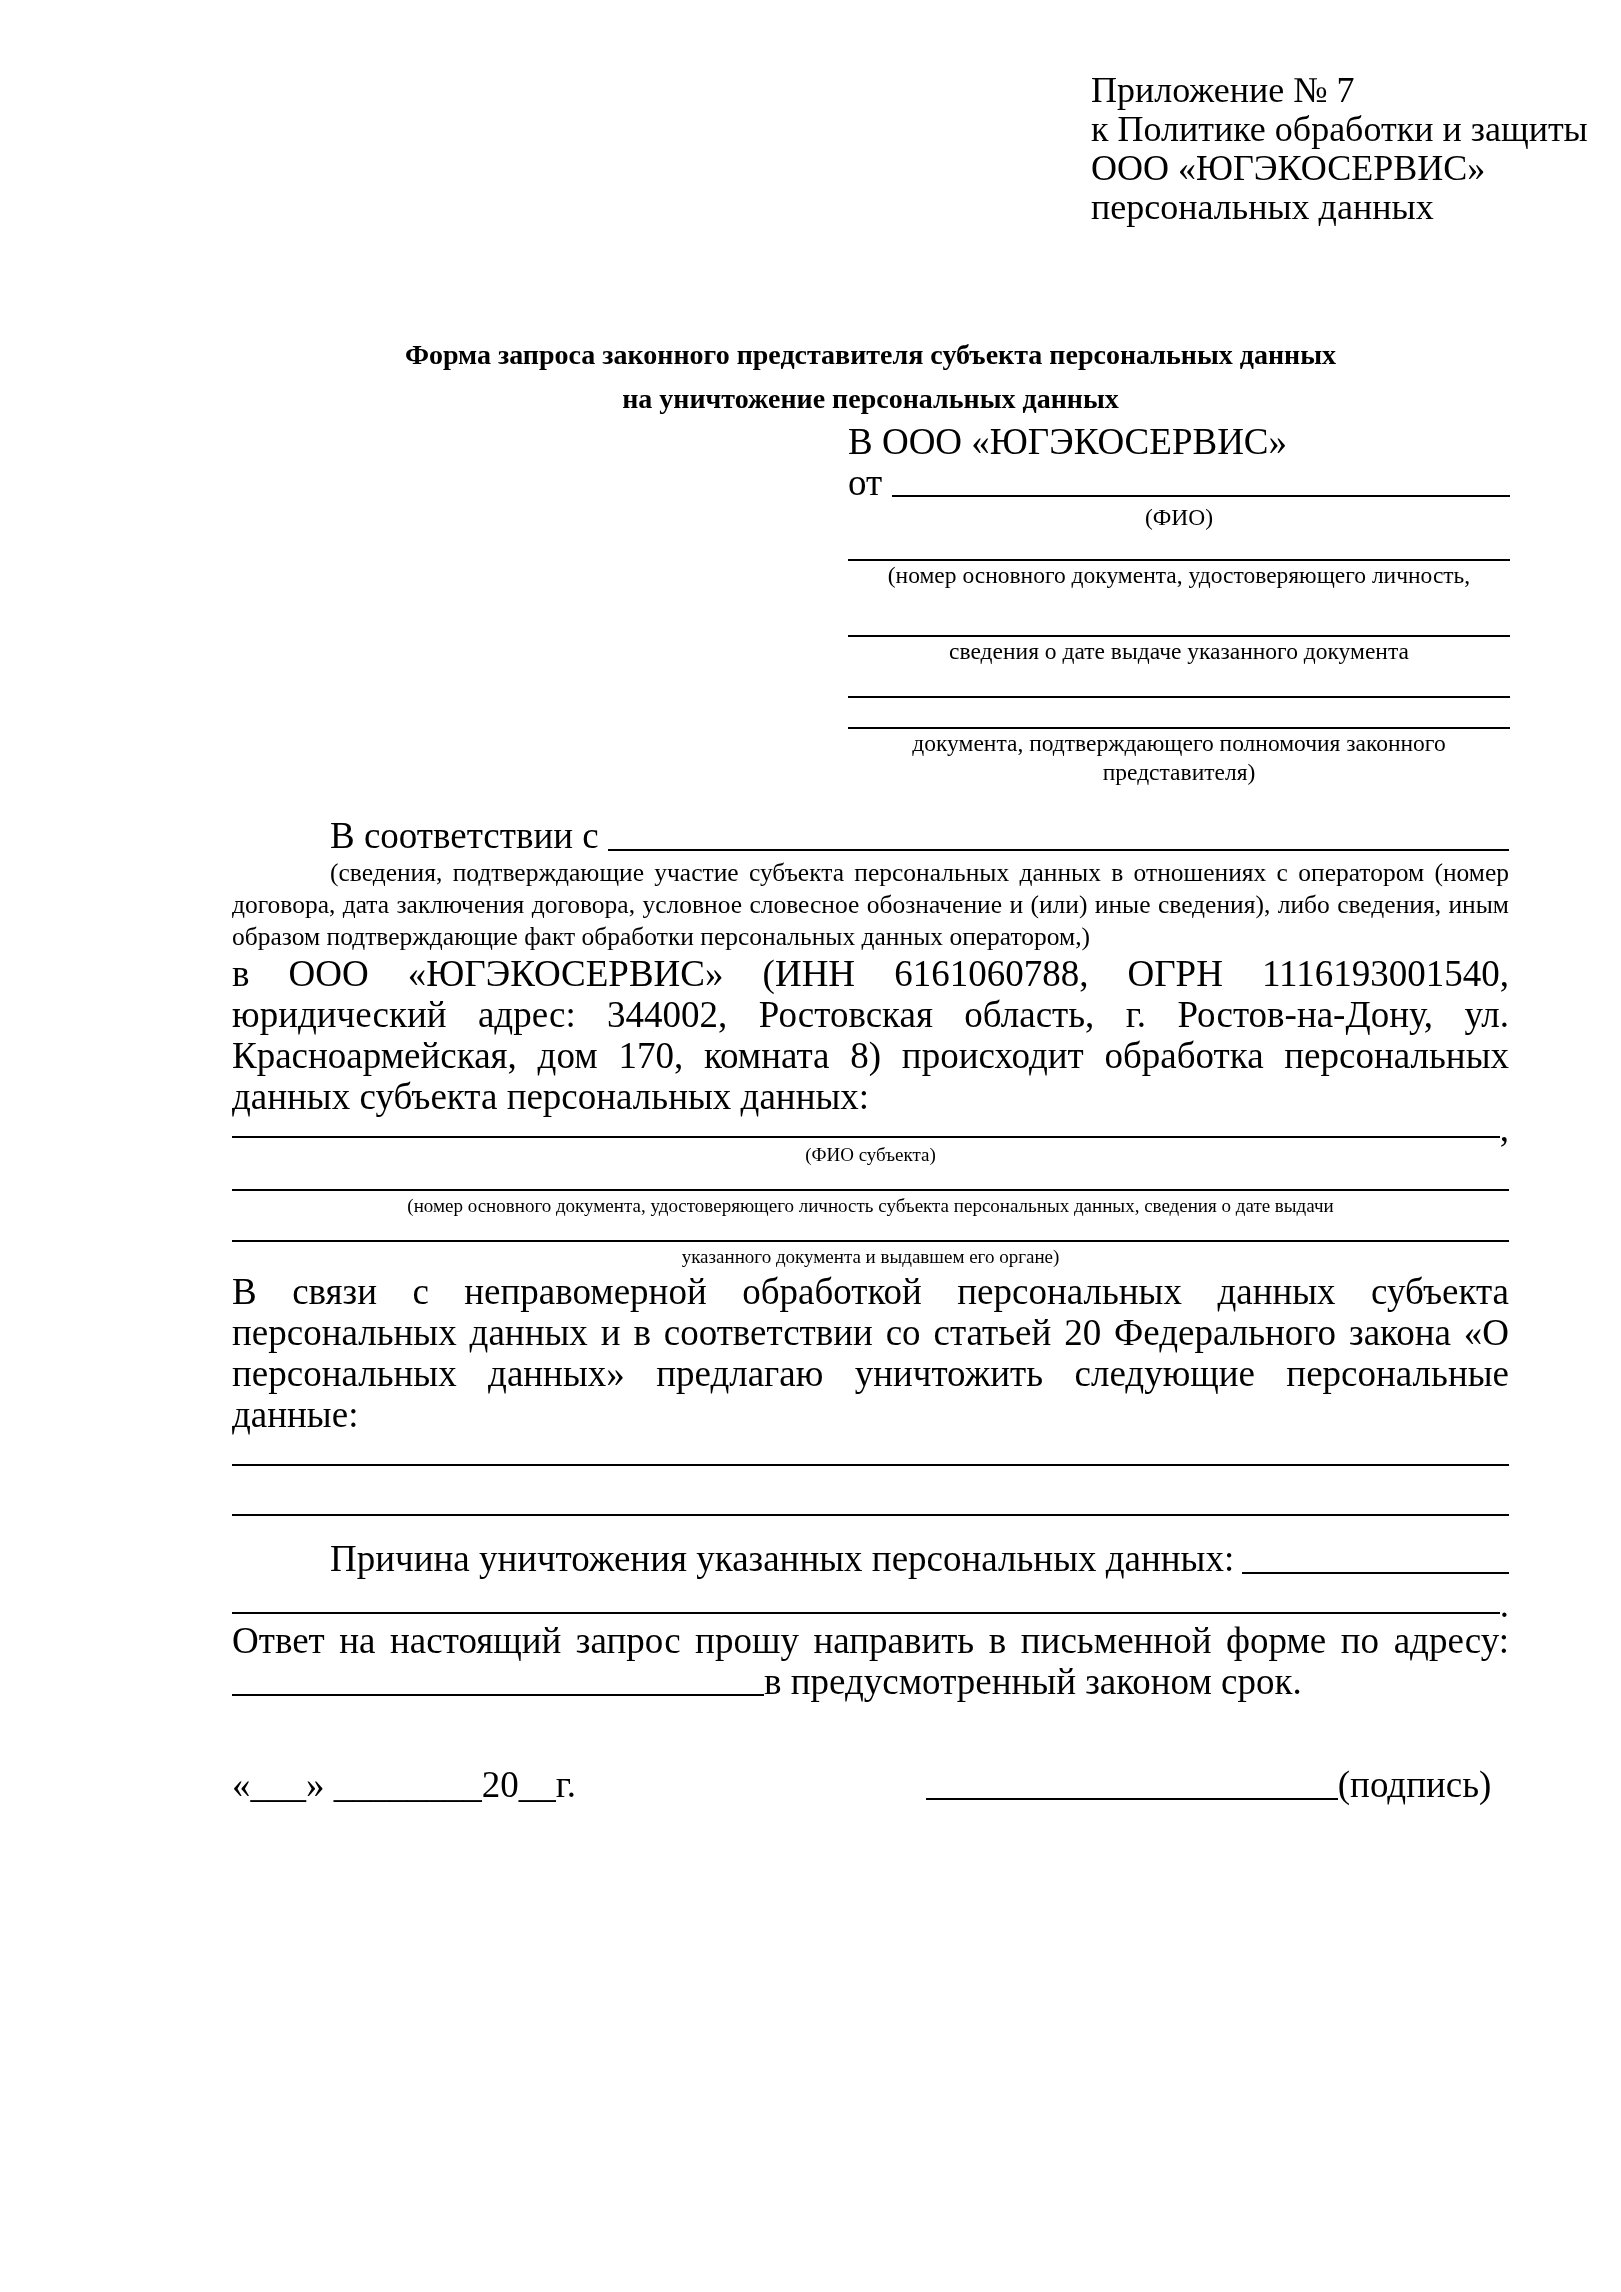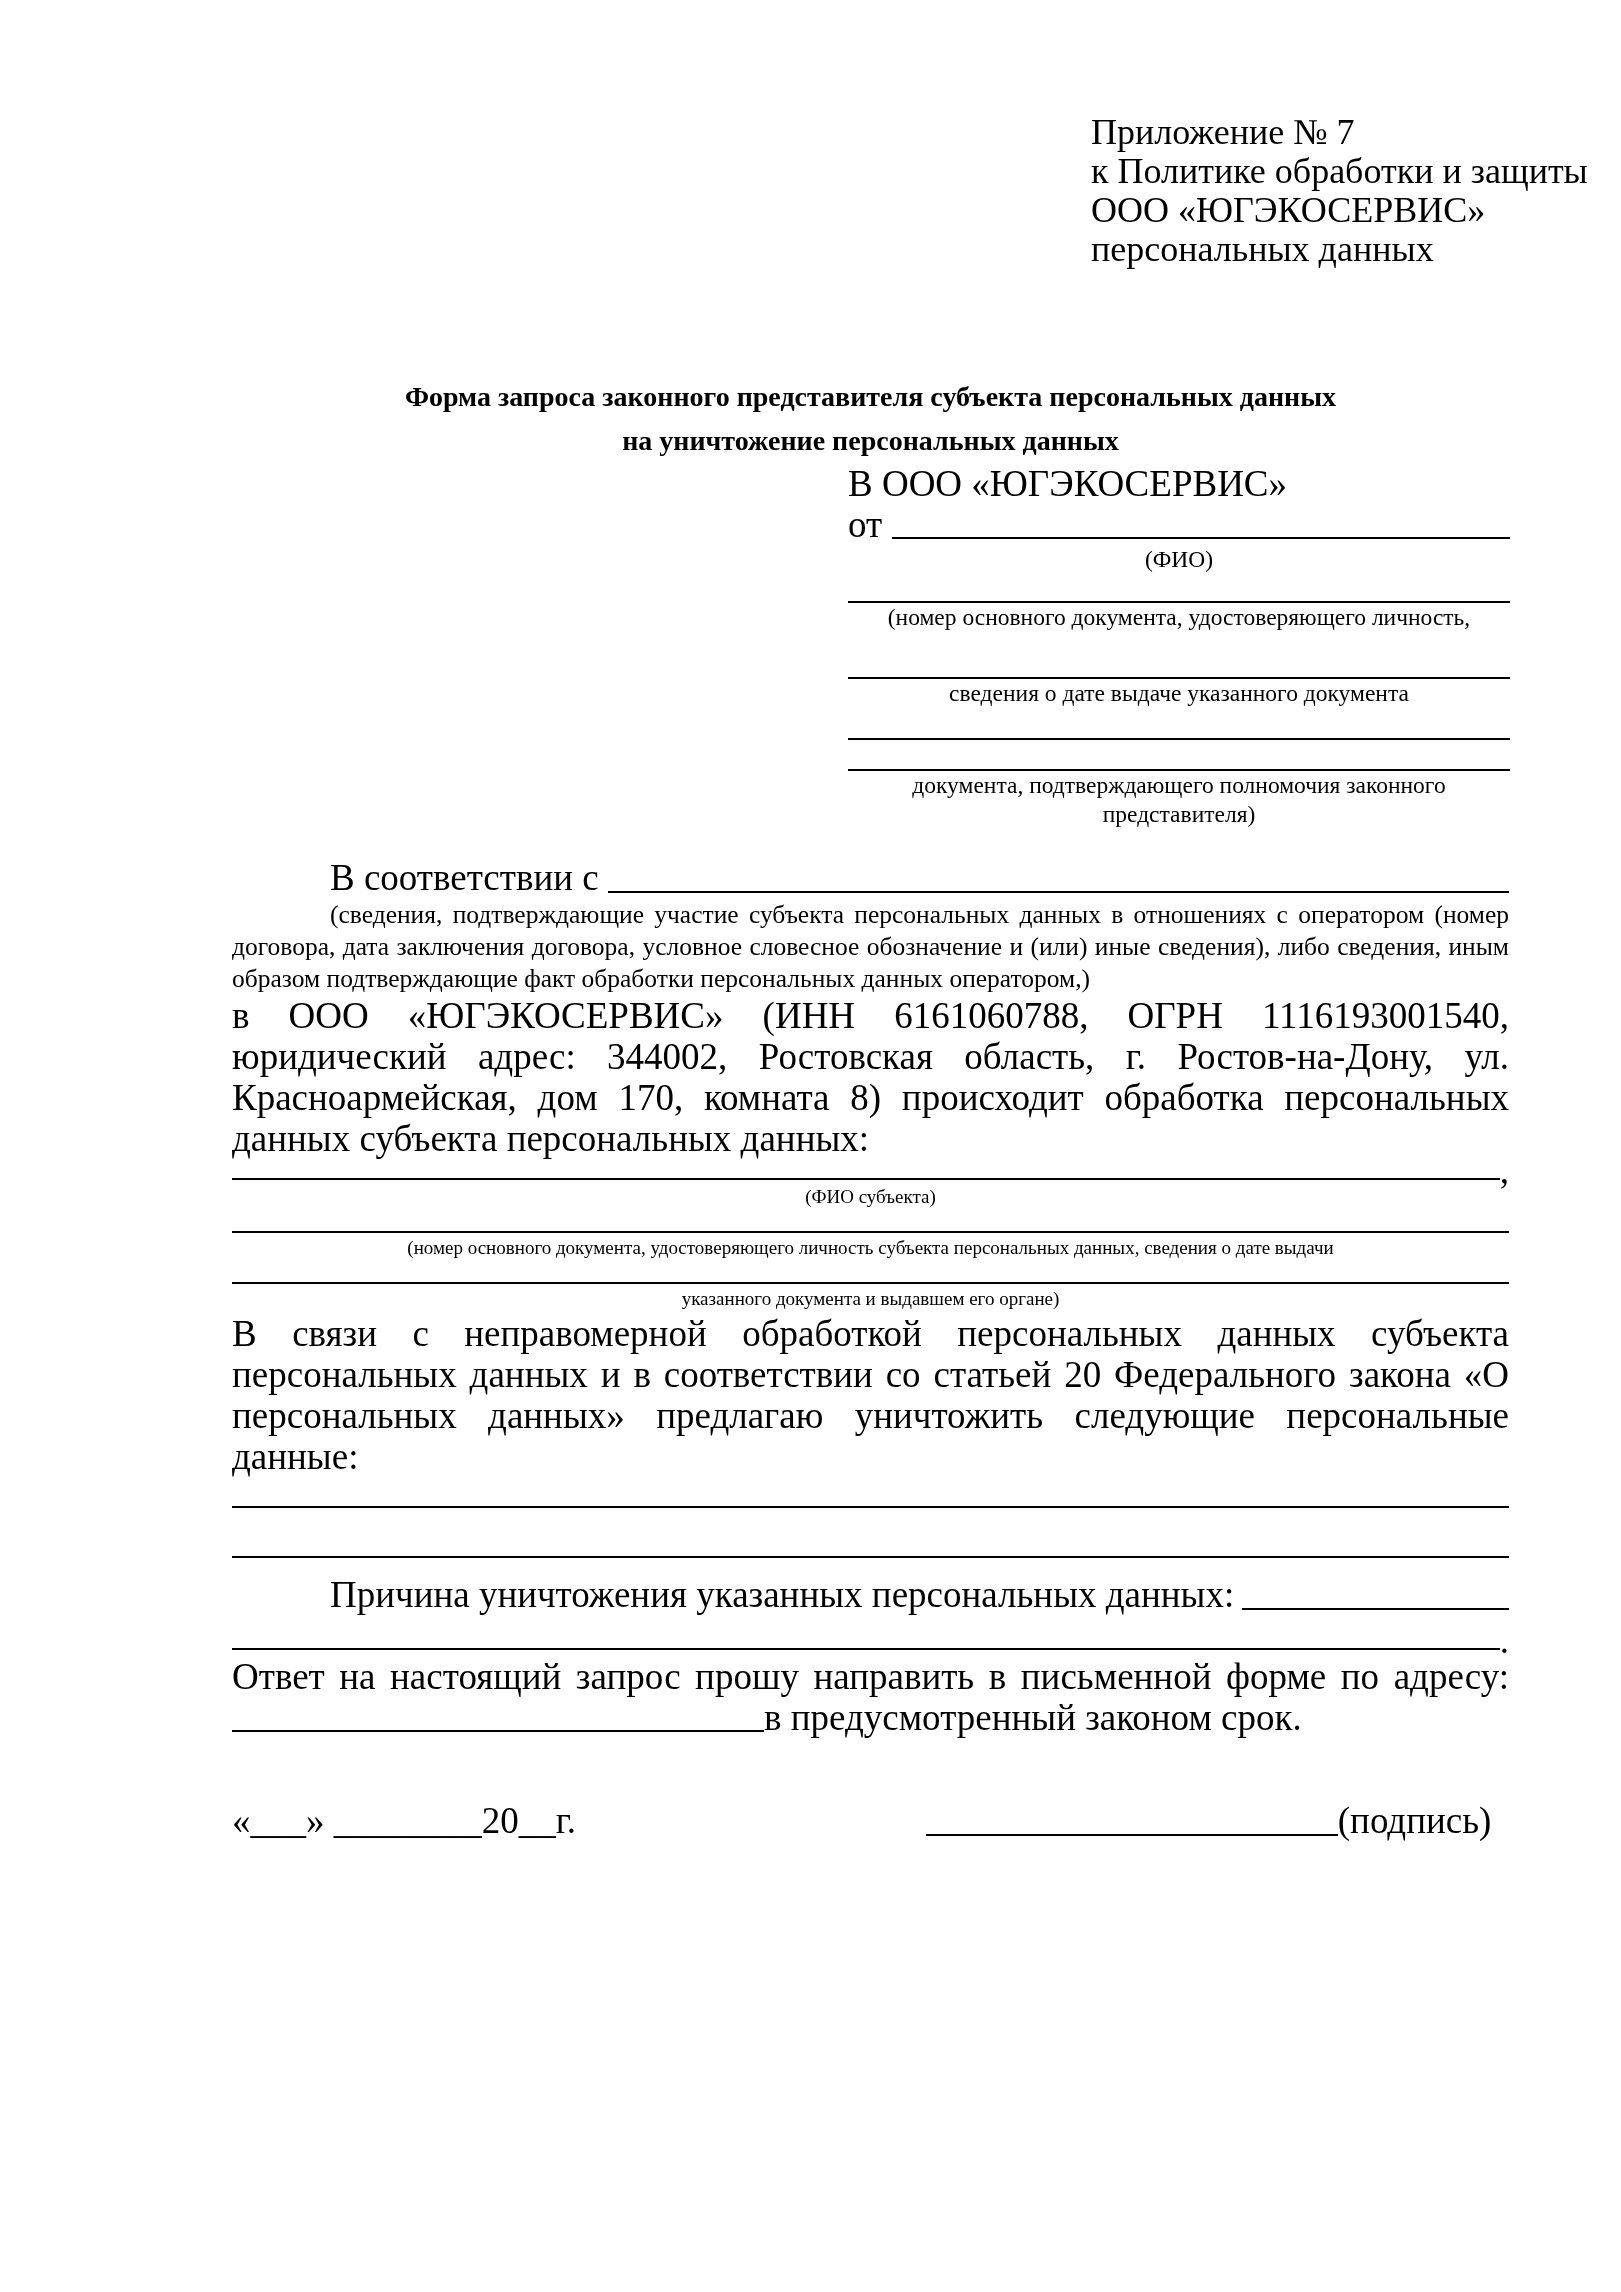--- a/index.html
+++ b/index.html
@@ -14,21 +14,21 @@
     background: #ffffff;
     color: #000000;
     font-family: "Liberation Serif", "DejaVu Serif", serif;
     box-sizing: border-box;
     overflow: hidden;
   }
   .content {
     box-sizing: border-box;
     width: 100%;
     height: 100%;
-    padding: 113px 112px 0 232px;
+    padding: 71px 112px 0 232px;
   }
   
   .annex {
     margin-left: 859px;
     font-size: 36px;
     line-height: 39px;
     white-space: nowrap;
   }
   
   .doc-title {
@@ -101,21 +101,21 @@
   .hr {
     border-bottom: 2.9px solid #000;
     height: 0;
   }
   .cap-wide {
     font-size: 19px;
     line-height: 29px;
     text-align: center;
   }
   .mt20 { margin-top: 19.6px; }
-  .reason { padding-left: 98px; margin-top: 15px; }
+  .reason { padding-left: 98px; margin-top: 21px; }
   .reason .uline { margin-left: 7.8px; }
   .reply-first {
     font-size: 37px;
     line-height: 41px;
     margin-top: 2.9px;
     text-align: justify;
     text-align-last: justify;
   }
   .reply-tail-row {
     display: flex;

